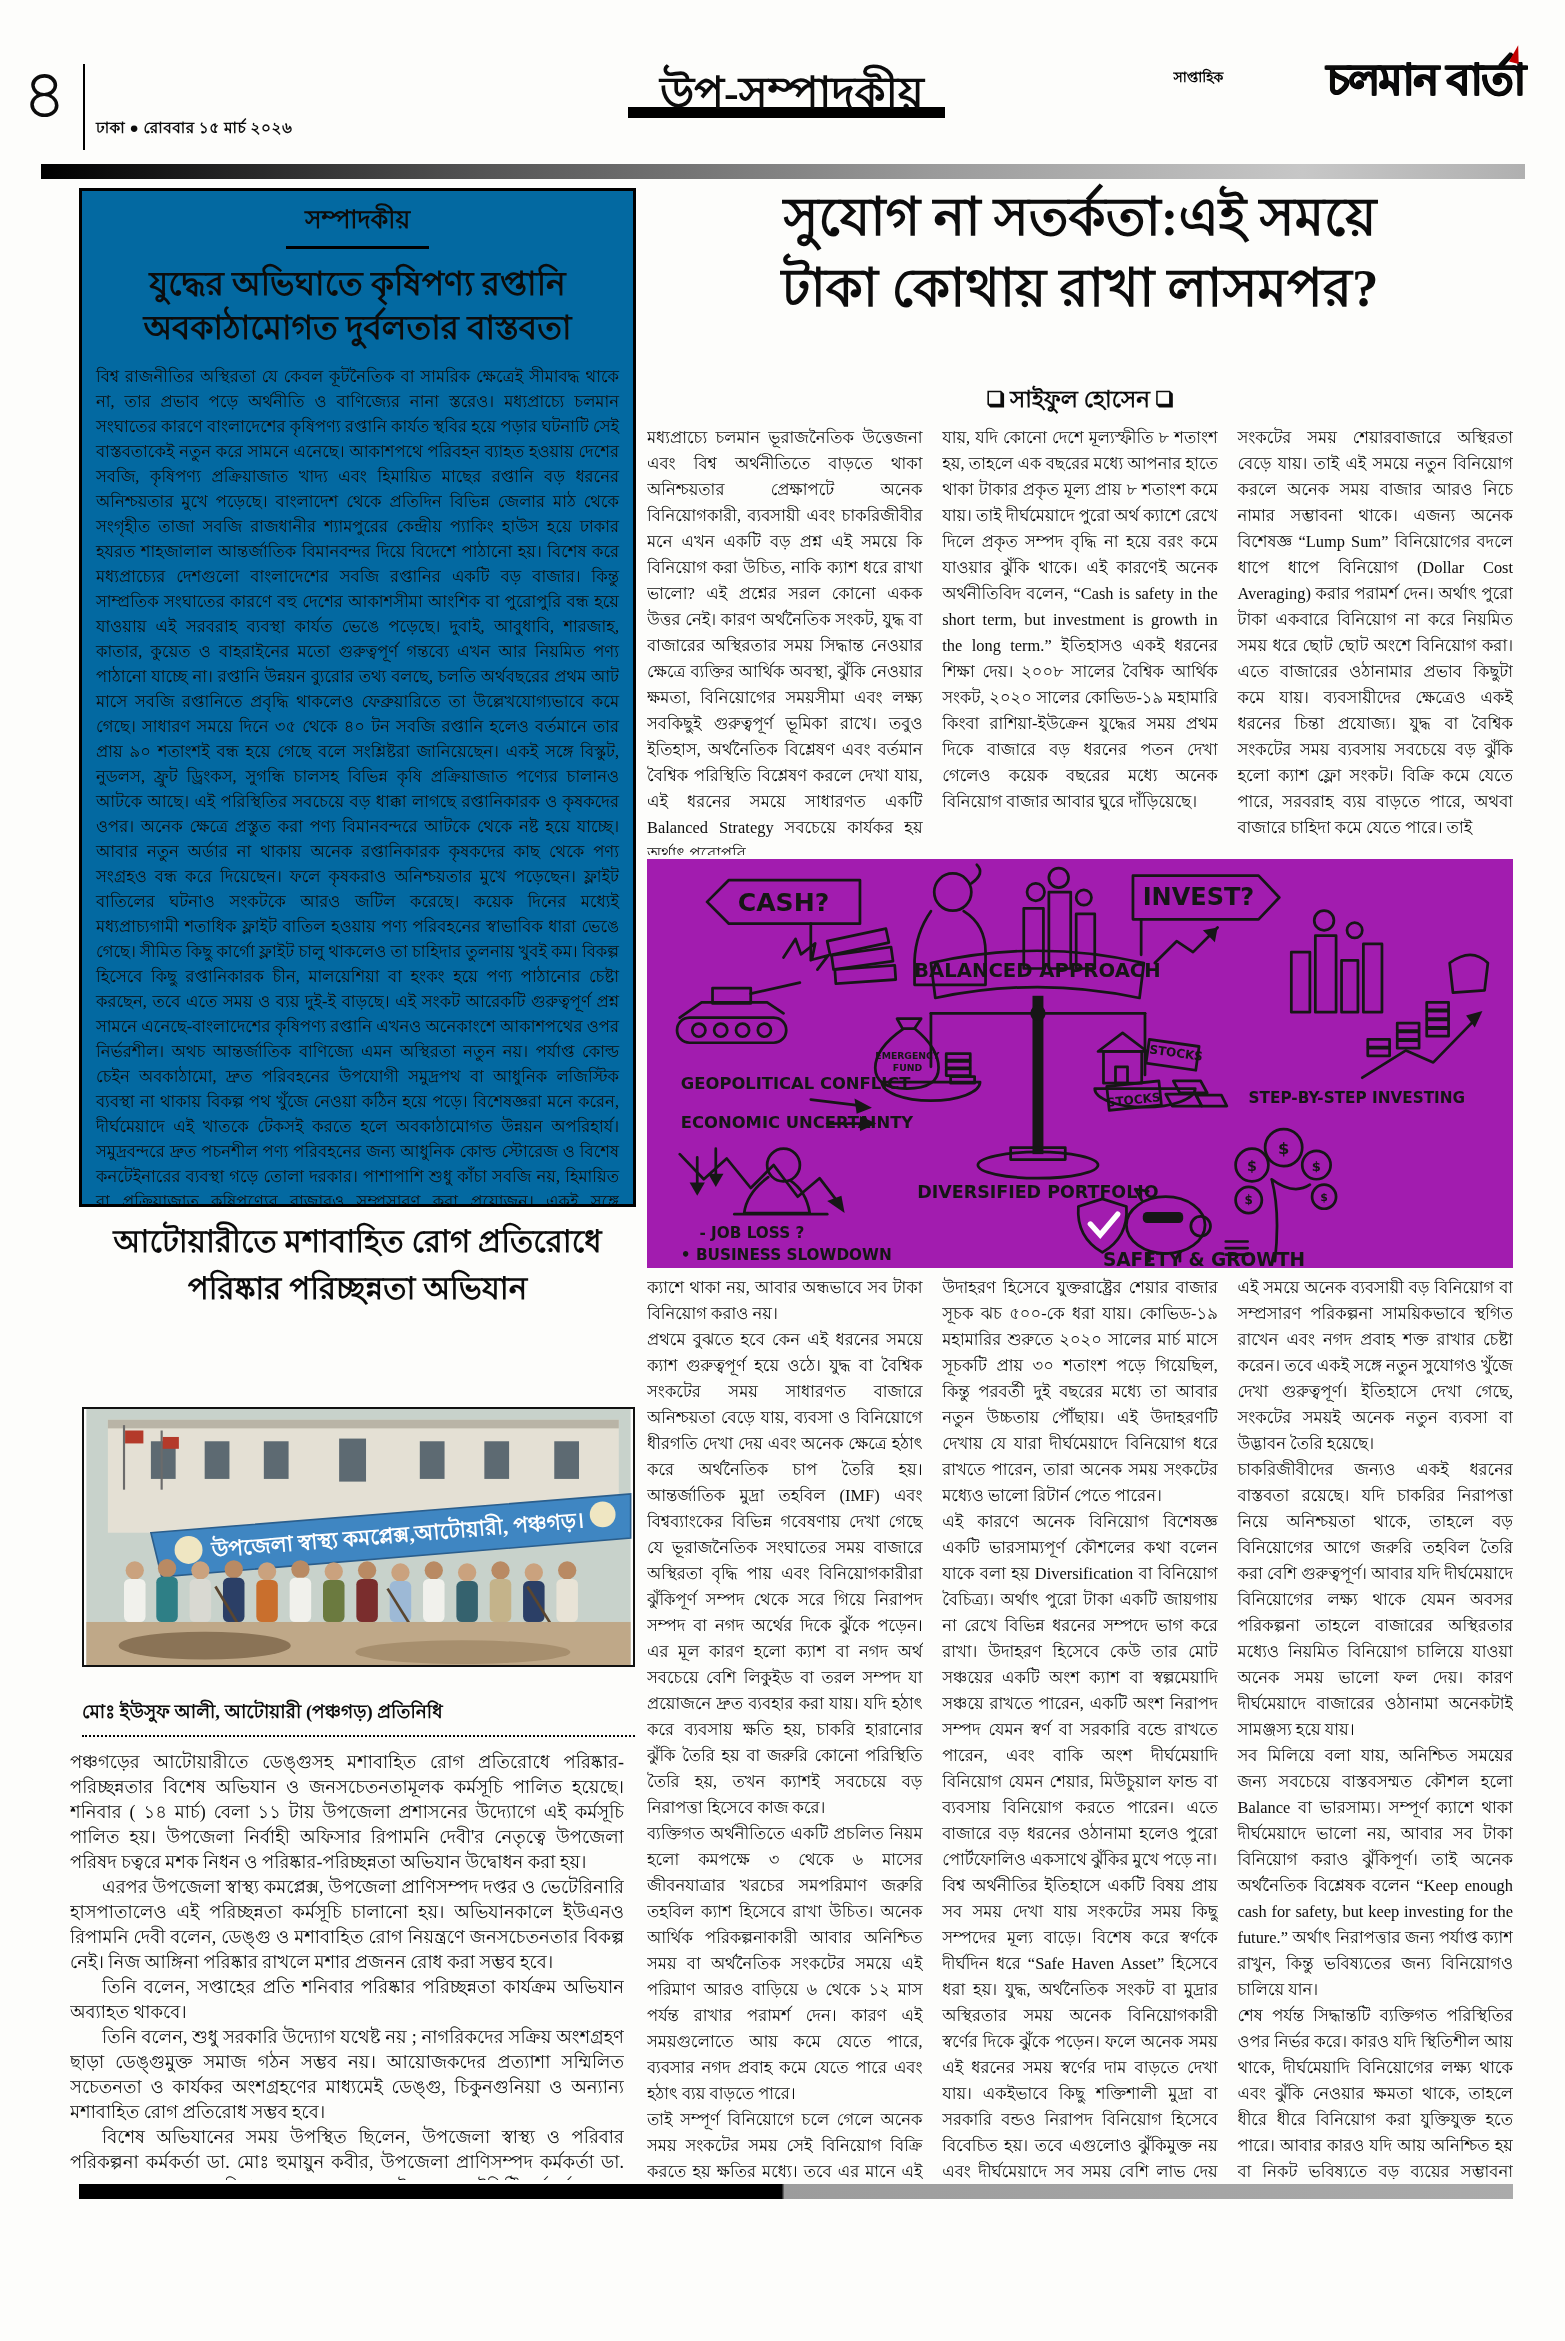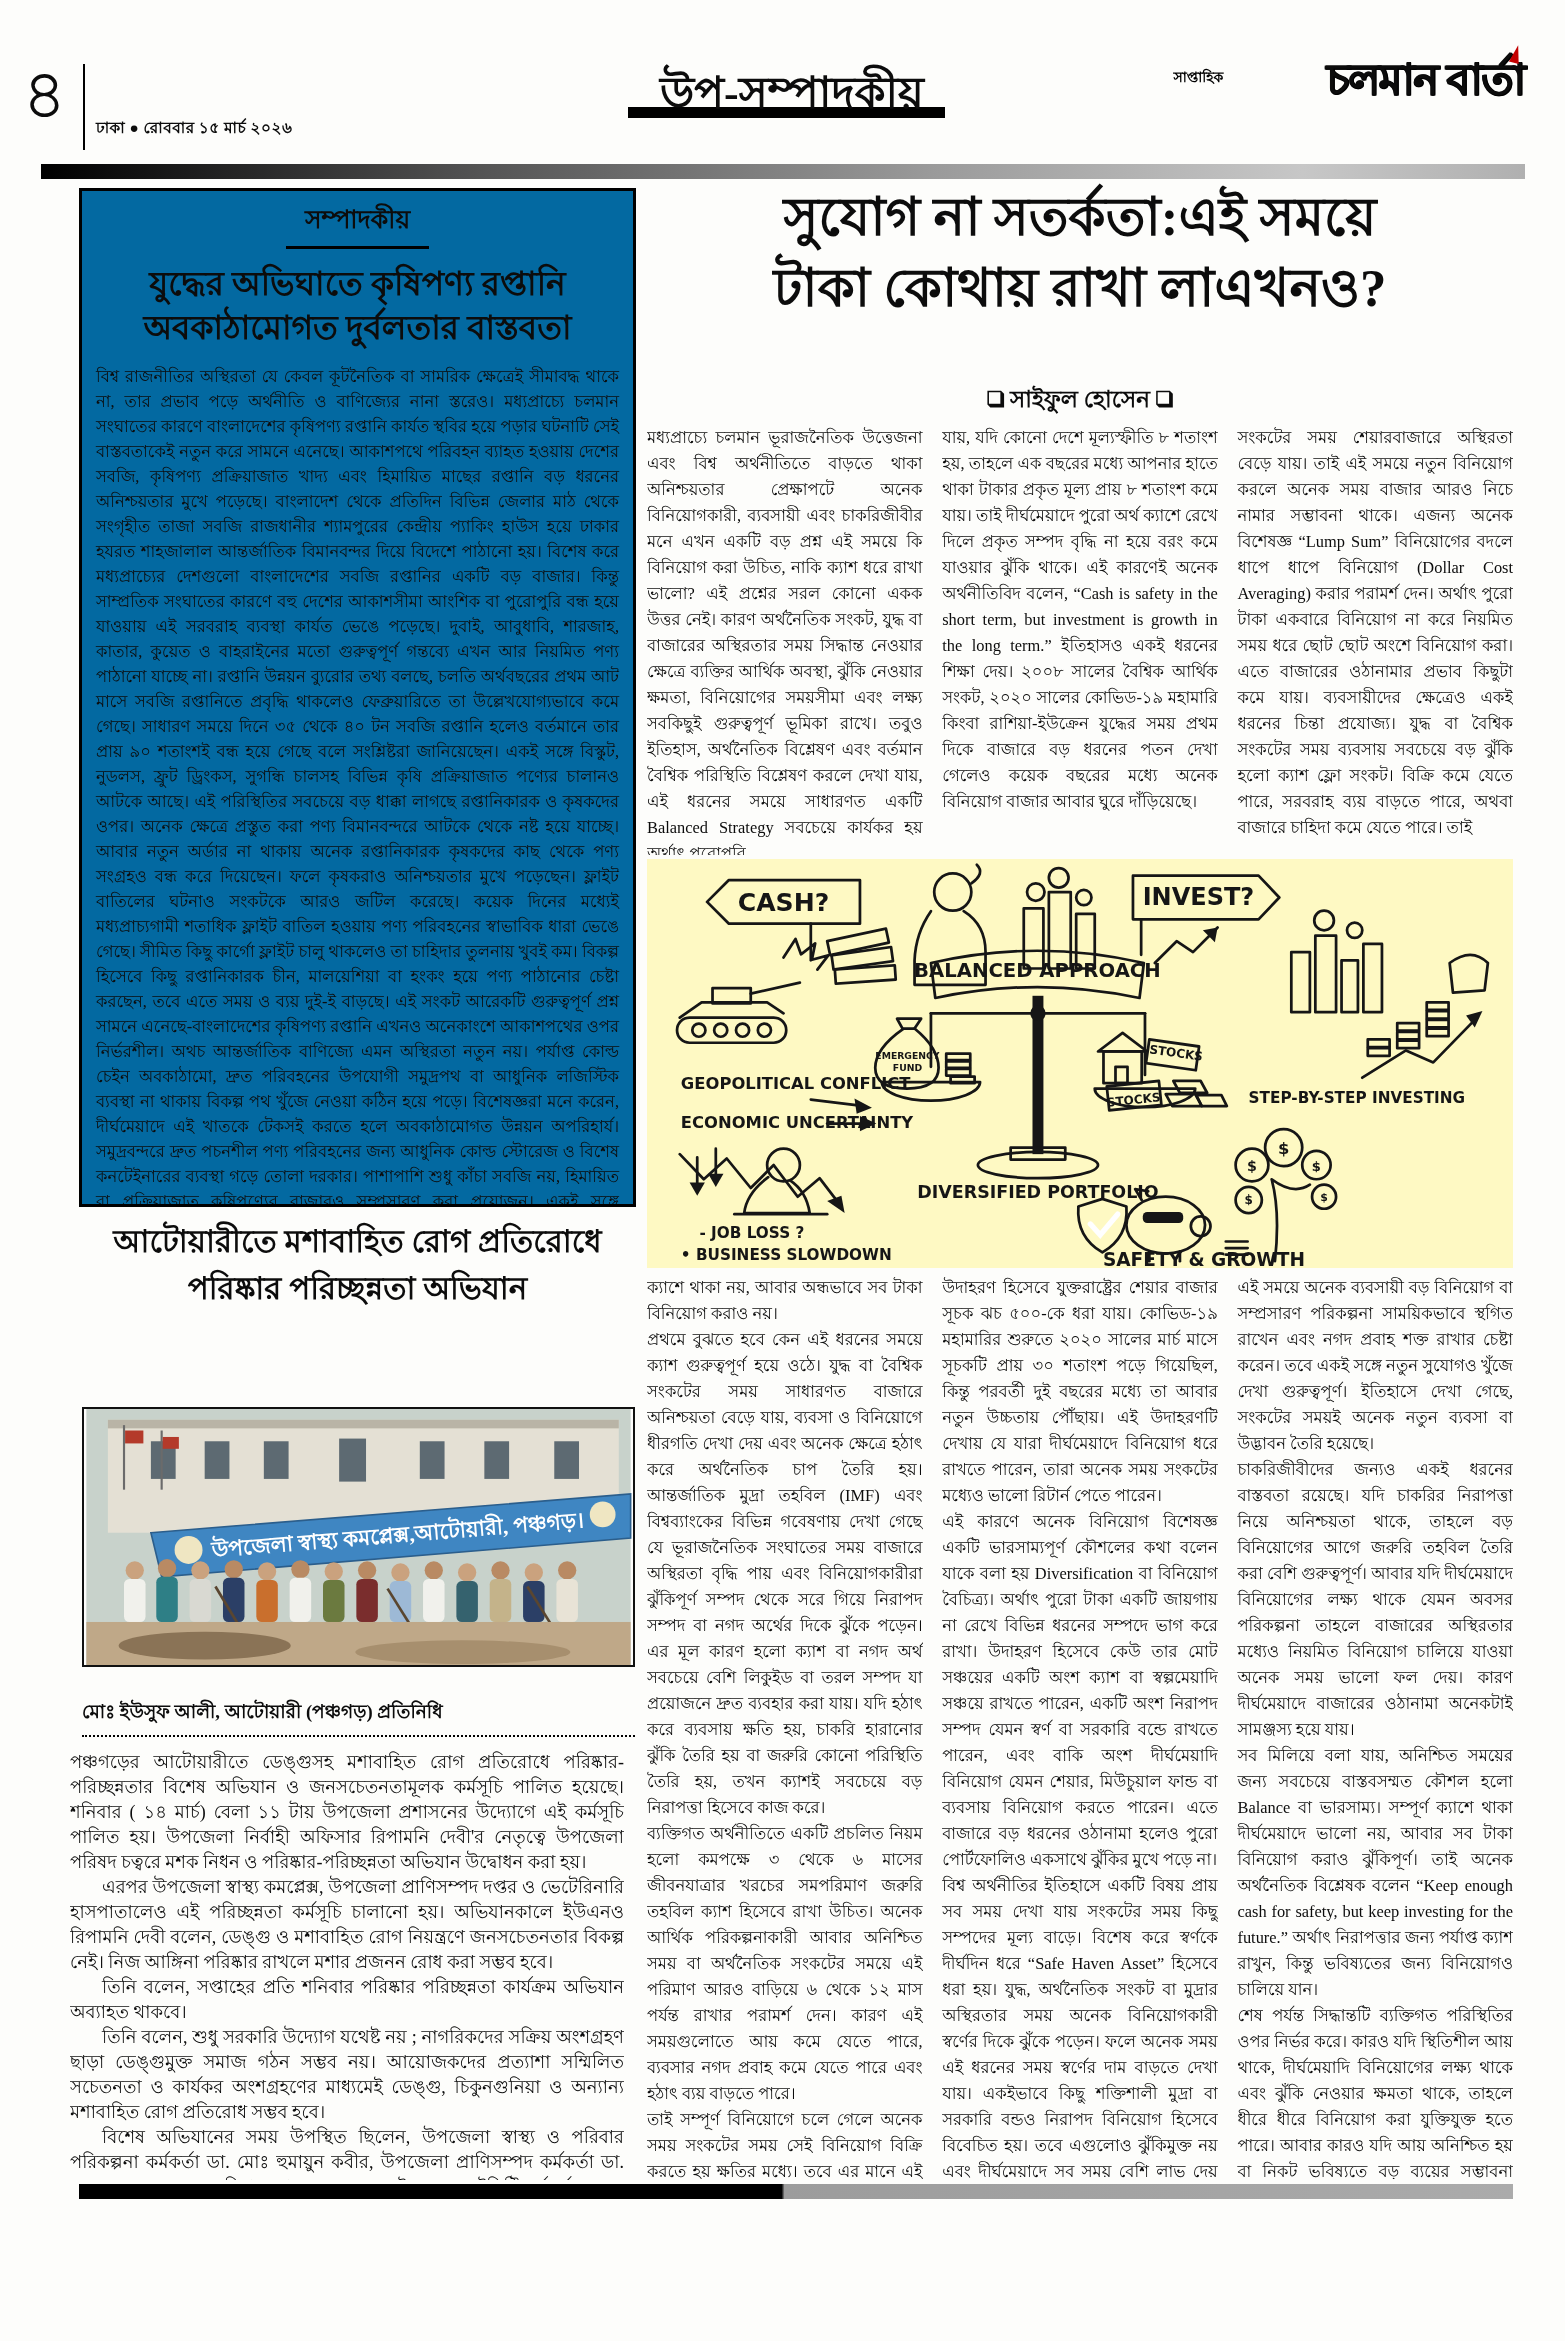--- a/index.html
+++ b/index.html
@@ -34,21 +34,21 @@
   .ed-body{margin-top:14px;font-size:16.4px;line-height:25px;text-align:justify;white-space:pre-line;}
   
   .oped-headline{left:647px;top:190px;width:866px;text-align:center;font-size:53px;font-weight:800;line-height:1.05;}
   .oped-headline div{margin-bottom:15.3px;}
   .oped-byline{left:647px;top:381px;width:866px;text-align:center;font-size:23px;font-weight:800;}
   .cols{left:647px;width:866px;display:flex;gap:19.7px;}
   .cols-top{top:425px;height:430px;}
   .cols-bottom{top:1275px;height:904px;}
   .col{flex:1;font-size:16.4px;line-height:26px;text-align:justify;white-space:pre-line;overflow:hidden;}
   
-  .cartoon{left:647px;top:859px;width:866px;height:409px;background:#fef9c3;}
+  .cartoon{left:647px;top:859px;width:866px;height:409px;background:#a21caf;}
   .cartoon svg{width:100%;height:100%;}
   .ink{stroke:#161616;fill:none;stroke-width:5;stroke-linecap:round;stroke-linejoin:round;}
   .inkfill{fill:#161616;}
   .ctext{font-family:"DejaVu Sans",sans-serif;font-weight:700;fill:#161616;}
   
   .camp-headline{left:79px;top:1219px;width:557px;text-align:center;font-size:31px;font-weight:800;line-height:1.5;}
   .photo{left:82px;top:1407px;width:553px;height:260px;border:2.2px solid #111;box-sizing:border-box;overflow:hidden;}
   .photo svg{width:100%;height:100%;display:block;}
   .camp-byline{left:82px;top:1698px;width:553px;font-size:18.6px;font-weight:800;
     padding-bottom:5.5px;border-bottom:2.7px dotted #000;box-sizing:border-box;}
@@ -83,21 +83,21 @@
 <div class="abs editorial-box">
   <div class="kicker-wrap">
     <span class="kicker">সম্পাদকীয়</span>
   </div>
   <div class="ed-headline">যুদ্ধের অভিঘাতে কৃষিপণ্য রপ্তানি অবকাঠামোগত দুর্বলতার বাস্তবতা</div>
   <div class="ed-body">বিশ্ব রাজনীতির অস্থিরতা যে কেবল কূটনৈতিক বা সামরিক ক্ষেত্রেই সীমাবদ্ধ থাকে না, তার প্রভাব পড়ে অর্থনীতি ও বাণিজ্যের নানা স্তরেও। মধ্যপ্রাচ্যে চলমান সংঘাতের কারণে বাংলাদেশের কৃষিপণ্য রপ্তানি কার্যত স্থবির হয়ে পড়ার ঘটনাটি সেই বাস্তবতাকেই নতুন করে সামনে এনেছে। আকাশপথে পরিবহন ব্যাহত হওয়ায় দেশের সবজি, কৃষিপণ্য প্রক্রিয়াজাত খাদ্য এবং হিমায়িত মাছের রপ্তানি বড় ধরনের অনিশ্চয়তার মুখে পড়েছে। বাংলাদেশ থেকে প্রতিদিন বিভিন্ন জেলার মাঠ থেকে সংগৃহীত তাজা সবজি রাজধানীর শ্যামপুরের কেন্দ্রীয় প্যাকিং হাউস হয়ে ঢাকার হযরত শাহজালাল আন্তর্জাতিক বিমানবন্দর দিয়ে বিদেশে পাঠানো হয়। বিশেষ করে মধ্যপ্রাচ্যের দেশগুলো বাংলাদেশের সবজি রপ্তানির একটি বড় বাজার। কিন্তু সাম্প্রতিক সংঘাতের কারণে বহু দেশের আকাশসীমা আংশিক বা পুরোপুরি বন্ধ হয়ে যাওয়ায় এই সরবরাহ ব্যবস্থা কার্যত ভেঙে পড়েছে। দুবাই, আবুধাবি, শারজাহ, কাতার, কুয়েত ও বাহরাইনের মতো গুরুত্বপূর্ণ গন্তব্যে এখন আর নিয়মিত পণ্য পাঠানো যাচ্ছে না। রপ্তানি উন্নয়ন ব্যুরোর তথ্য বলছে, চলতি অর্থবছরের প্রথম আট মাসে সবজি রপ্তানিতে প্রবৃদ্ধি থাকলেও ফেব্রুয়ারিতে তা উল্লেখযোগ্যভাবে কমে গেছে। সাধারণ সময়ে দিনে ৩৫ থেকে ৪০ টন সবজি রপ্তানি হলেও বর্তমানে তার প্রায় ৯০ শতাংশই বন্ধ হয়ে গেছে বলে সংশ্লিষ্টরা জানিয়েছেন। একই সঙ্গে বিস্কুট, নুডলস, ফ্রুট ড্রিংকস, সুগন্ধি চালসহ বিভিন্ন কৃষি প্রক্রিয়াজাত পণ্যের চালানও আটকে আছে। এই পরিস্থিতির সবচেয়ে বড় ধাক্কা লাগছে রপ্তানিকারক ও কৃষকদের ওপর। অনেক ক্ষেত্রে প্রস্তুত করা পণ্য বিমানবন্দরে আটকে থেকে নষ্ট হয়ে যাচ্ছে। আবার নতুন অর্ডার না থাকায় অনেক রপ্তানিকারক কৃষকদের কাছ থেকে পণ্য সংগ্রহও বন্ধ করে দিয়েছেন। ফলে কৃষকরাও অনিশ্চয়তার মুখে পড়েছেন। ফ্লাইট বাতিলের ঘটনাও সংকটকে আরও জটিল করেছে। কয়েক দিনের মধ্যেই মধ্যপ্রাচ্যগামী শতাধিক ফ্লাইট বাতিল হওয়ায় পণ্য পরিবহনের স্বাভাবিক ধারা ভেঙে গেছে। সীমিত কিছু কার্গো ফ্লাইট চালু থাকলেও তা চাহিদার তুলনায় খুবই কম। বিকল্প হিসেবে কিছু রপ্তানিকারক চীন, মালয়েশিয়া বা হংকং হয়ে পণ্য পাঠানোর চেষ্টা করছেন, তবে এতে সময় ও ব্যয় দুই-ই বাড়ছে। এই সংকট আরেকটি গুরুত্বপূর্ণ প্রশ্ন সামনে এনেছে-বাংলাদেশের কৃষিপণ্য রপ্তানি এখনও অনেকাংশে আকাশপথের ওপর নির্ভরশীল। অথচ আন্তর্জাতিক বাণিজ্যে এমন অস্থিরতা নতুন নয়। পর্যাপ্ত কোল্ড চেইন অবকাঠামো, দ্রুত পরিবহনের উপযোগী সমুদ্রপথ বা আধুনিক লজিস্টিক ব্যবস্থা না থাকায় বিকল্প পথ খুঁজে নেওয়া কঠিন হয়ে পড়ে। বিশেষজ্ঞরা মনে করেন, দীর্ঘমেয়াদে এই খাতকে টেকসই করতে হলে অবকাঠামোগত উন্নয়ন অপরিহার্য। সমুদ্রবন্দরে দ্রুত পচনশীল পণ্য পরিবহনের জন্য আধুনিক কোল্ড স্টোরেজ ও বিশেষ কনটেইনারের ব্যবস্থা গড়ে তোলা দরকার। পাশাপাশি শুধু কাঁচা সবজি নয়, হিমায়িত বা প্রক্রিয়াজাত কৃষিপণ্যের বাজারও সম্প্রসারণ করা প্রয়োজন। একই সঙ্গে মধ্যপ্রাচ্যের ওপর অতিরিক্ত নির্ভরতা কমিয়ে নতুন বাজার অনুসন্ধানের উদ্যোগও জরুরি। দক্ষিণ-পূর্ব এশিয়া বা পূর্ব এশিয়ার সম্ভাবনাময় বাজারগুলোতে প্রবেশ করতে পারলে ঝুঁকি কিছুটা কমবে। বর্তমান সংকট সাময়িক হলেও এর ভেতরে একটি গুরুত্বপূর্ণ শিক্ষা রয়েছে-রপ্তানি ব্যবস্থাকে বহুমাত্রিক ও স্থিতিস্থাপক না করলে আন্তর্জাতিক অস্থিরতার অভিঘাতে দেশের কৃষি অর্থনীতি বারবারই বিপাকে পড়বে।</div>
 </div>
 
 <div class="abs oped-headline">
   <div>সুযোগ না সতর্কতা:এই সময়ে</div>
-  <div>টাকা কোথায় রাখা লাএখনও?</div>
+  <div>টাকা কোথায় রাখা লাসমপর?</div>
 </div>
 <div class="abs oped-byline">❑ সাইফুল হোসেন ❑</div>
 
 <div class="abs cols cols-top">
   <div class="col">মধ্যপ্রাচ্যে চলমান ভূরাজনৈতিক উত্তেজনা এবং বিশ্ব অর্থনীতিতে বাড়তে থাকা অনিশ্চয়তার প্রেক্ষাপটে অনেক বিনিয়োগকারী, ব্যবসায়ী এবং চাকরিজীবীর মনে এখন একটি বড় প্রশ্ন এই সময়ে কি বিনিয়োগ করা উচিত, নাকি ক্যাশ ধরে রাখা ভালো? এই প্রশ্নের সরল কোনো একক উত্তর নেই। কারণ অর্থনৈতিক সংকট, যুদ্ধ বা বাজারের অস্থিরতার সময় সিদ্ধান্ত নেওয়ার ক্ষেত্রে ব্যক্তির আর্থিক অবস্থা, ঝুঁকি নেওয়ার ক্ষমতা, বিনিয়োগের সময়সীমা এবং লক্ষ্য সবকিছুই গুরুত্বপূর্ণ ভূমিকা রাখে। তবুও ইতিহাস, অর্থনৈতিক বিশ্লেষণ এবং বর্তমান বৈশ্বিক পরিস্থিতি বিশ্লেষণ করলে দেখা যায়, এই ধরনের সময়ে সাধারণত একটি Balanced Strategy সবচেয়ে কার্যকর হয় অর্থাৎ পুরোপুরি</div>
   <div class="col">যায়, যদি কোনো দেশে মূল্যস্ফীতি ৮ শতাংশ হয়, তাহলে এক বছরের মধ্যে আপনার হাতে থাকা টাকার প্রকৃত মূল্য প্রায় ৮ শতাংশ কমে যায়। তাই দীর্ঘমেয়াদে পুরো অর্থ ক্যাশে রেখে দিলে প্রকৃত সম্পদ বৃদ্ধি না হয়ে বরং কমে যাওয়ার ঝুঁকি থাকে। এই কারণেই অনেক অর্থনীতিবিদ বলেন, “Cash is safety in the short term, but investment is growth in the long term.” ইতিহাসও একই ধরনের শিক্ষা দেয়। ২০০৮ সালের বৈশ্বিক আর্থিক সংকট, ২০২০ সালের কোভিড-১৯ মহামারি কিংবা রাশিয়া-ইউক্রেন যুদ্ধের সময় প্রথম দিকে বাজারে বড় ধরনের পতন দেখা গেলেও কয়েক বছরের মধ্যে অনেক বিনিয়োগ বাজার আবার ঘুরে দাঁড়িয়েছে।</div>
   <div class="col">সংকটের সময় শেয়ারবাজারে অস্থিরতা বেড়ে যায়। তাই এই সময়ে নতুন বিনিয়োগ করলে অনেক সময় বাজার আরও নিচে নামার সম্ভাবনা থাকে। এজন্য অনেক বিশেষজ্ঞ “Lump Sum” বিনিয়োগের বদলে ধাপে ধাপে বিনিয়োগ (Dollar Cost Averaging) করার পরামর্শ দেন। অর্থাৎ পুরো টাকা একবারে বিনিয়োগ না করে নিয়মিত সময় ধরে ছোট ছোট অংশে বিনিয়োগ করা। এতে বাজারের ওঠানামার প্রভাব কিছুটা কমে যায়। ব্যবসায়ীদের ক্ষেত্রেও একই ধরনের চিন্তা প্রযোজ্য। যুদ্ধ বা বৈশ্বিক সংকটের সময় ব্যবসায় সবচেয়ে বড় ঝুঁকি হলো ক্যাশ ফ্লো সংকট। বিক্রি কমে যেতে পারে, সরবরাহ ব্যয় বাড়তে পারে, অথবা বাজারে চাহিদা কমে যেতে পারে। তাই</div>
 </div>
 
 <div class="abs cartoon">

